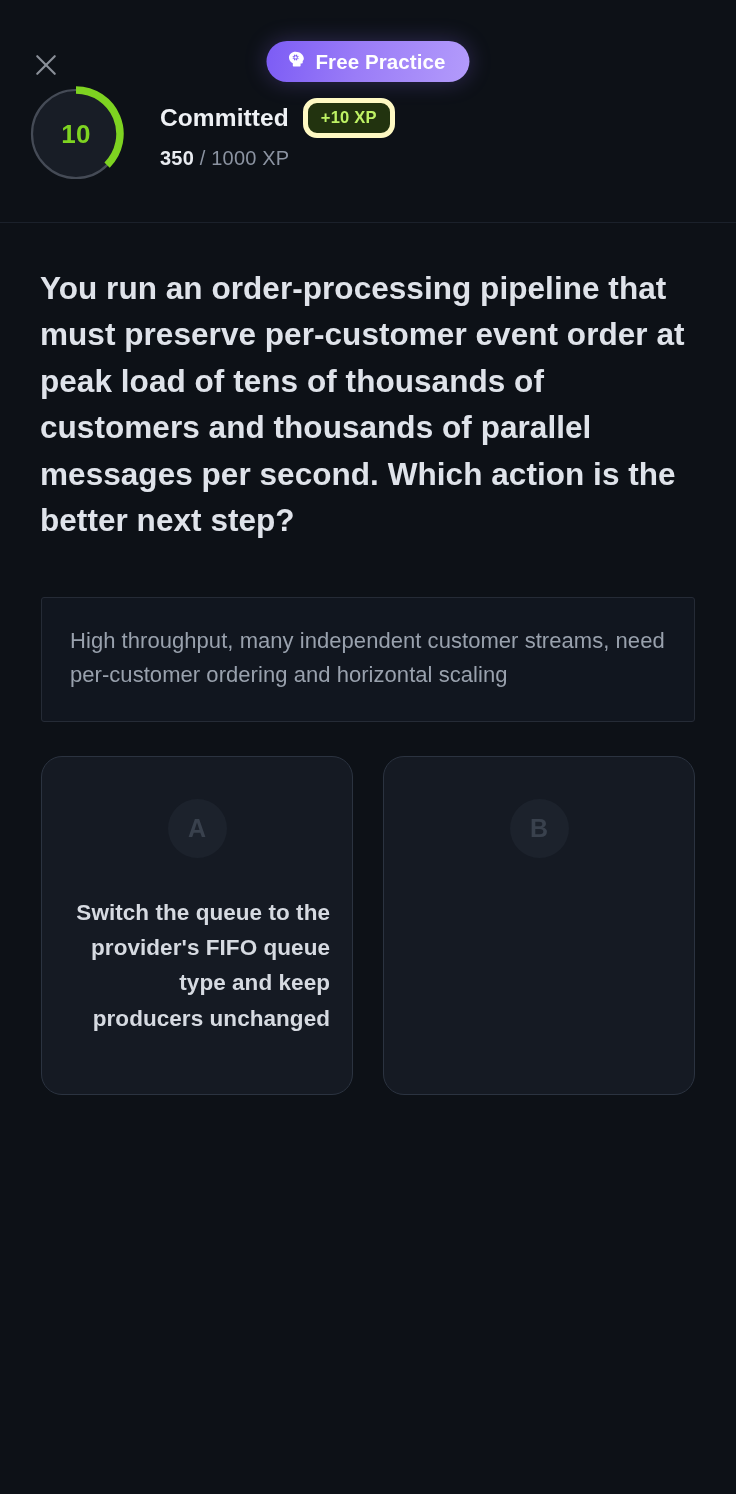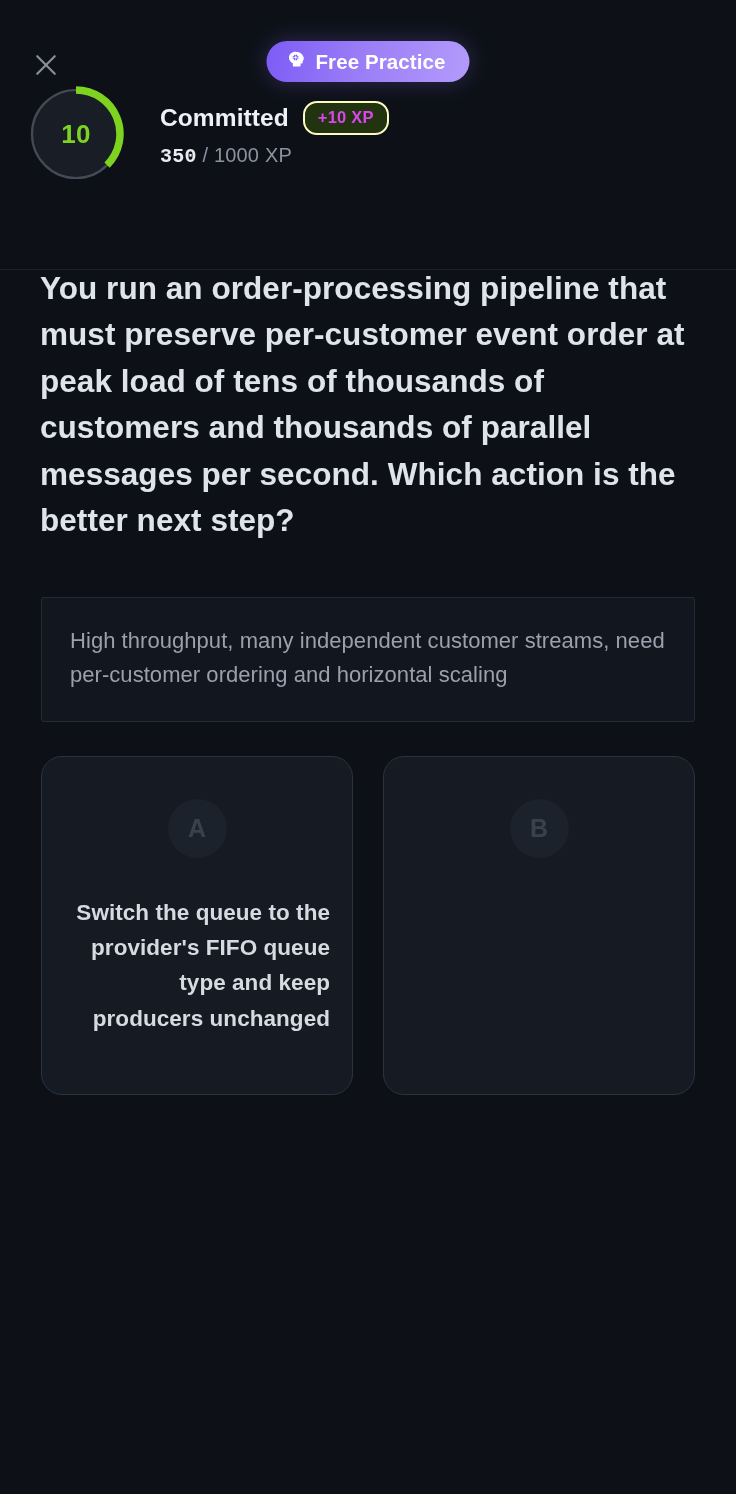--- a/index.html
+++ b/index.html
@@ -29,21 +29,21 @@
     height: 32px;
     background: #000000;
     border-radius: 0 0 20px 20px;
   }
 
   
   .header {
     position: absolute;
     top: 0; left: 0;
     width: 736px;
-    height: 270px;
+    height: 223px;
     background: #0d1117;
     border-bottom: 1px solid #1b212b;
   }
 
   .close-btn {
     position: absolute;
     left: 27px;
     top: 46px;
     width: 38px;
     height: 38px;
@@ -118,34 +118,34 @@
     align-items: center;
     gap: 14px;
   }
   .level-title {
     color: #eef1f5;
     font-size: 24.5px;
     font-weight: 700;
     letter-spacing: 0.1px;
   }
   .xp-badge {
-    border: 2px solid #fef9c3;
+    border: 5px solid #fef9c3;
     background: #22330f;
-    color: #d946ef;
+    color: #bef264;
     font-size: 16.5px;
     font-weight: 700;
     padding: 5px 13px 6px;
     border-radius: 14px;
     letter-spacing: 0.2px;
   }
   .xp-progress {
     font-size: 20px;
     letter-spacing: 0.2px;
   }
-  .xp-current { color: #e8ebf0; font-weight: 700; font-family: Liberation Mono, monospace; }
+  .xp-current { color: #e8ebf0; font-weight: 700; }
   .xp-total { color: #8b93a1; font-weight: 400; }
 
   
   .content {
     position: absolute;
     top: 223px;
     left: 0;
     width: 736px;
   }
 

